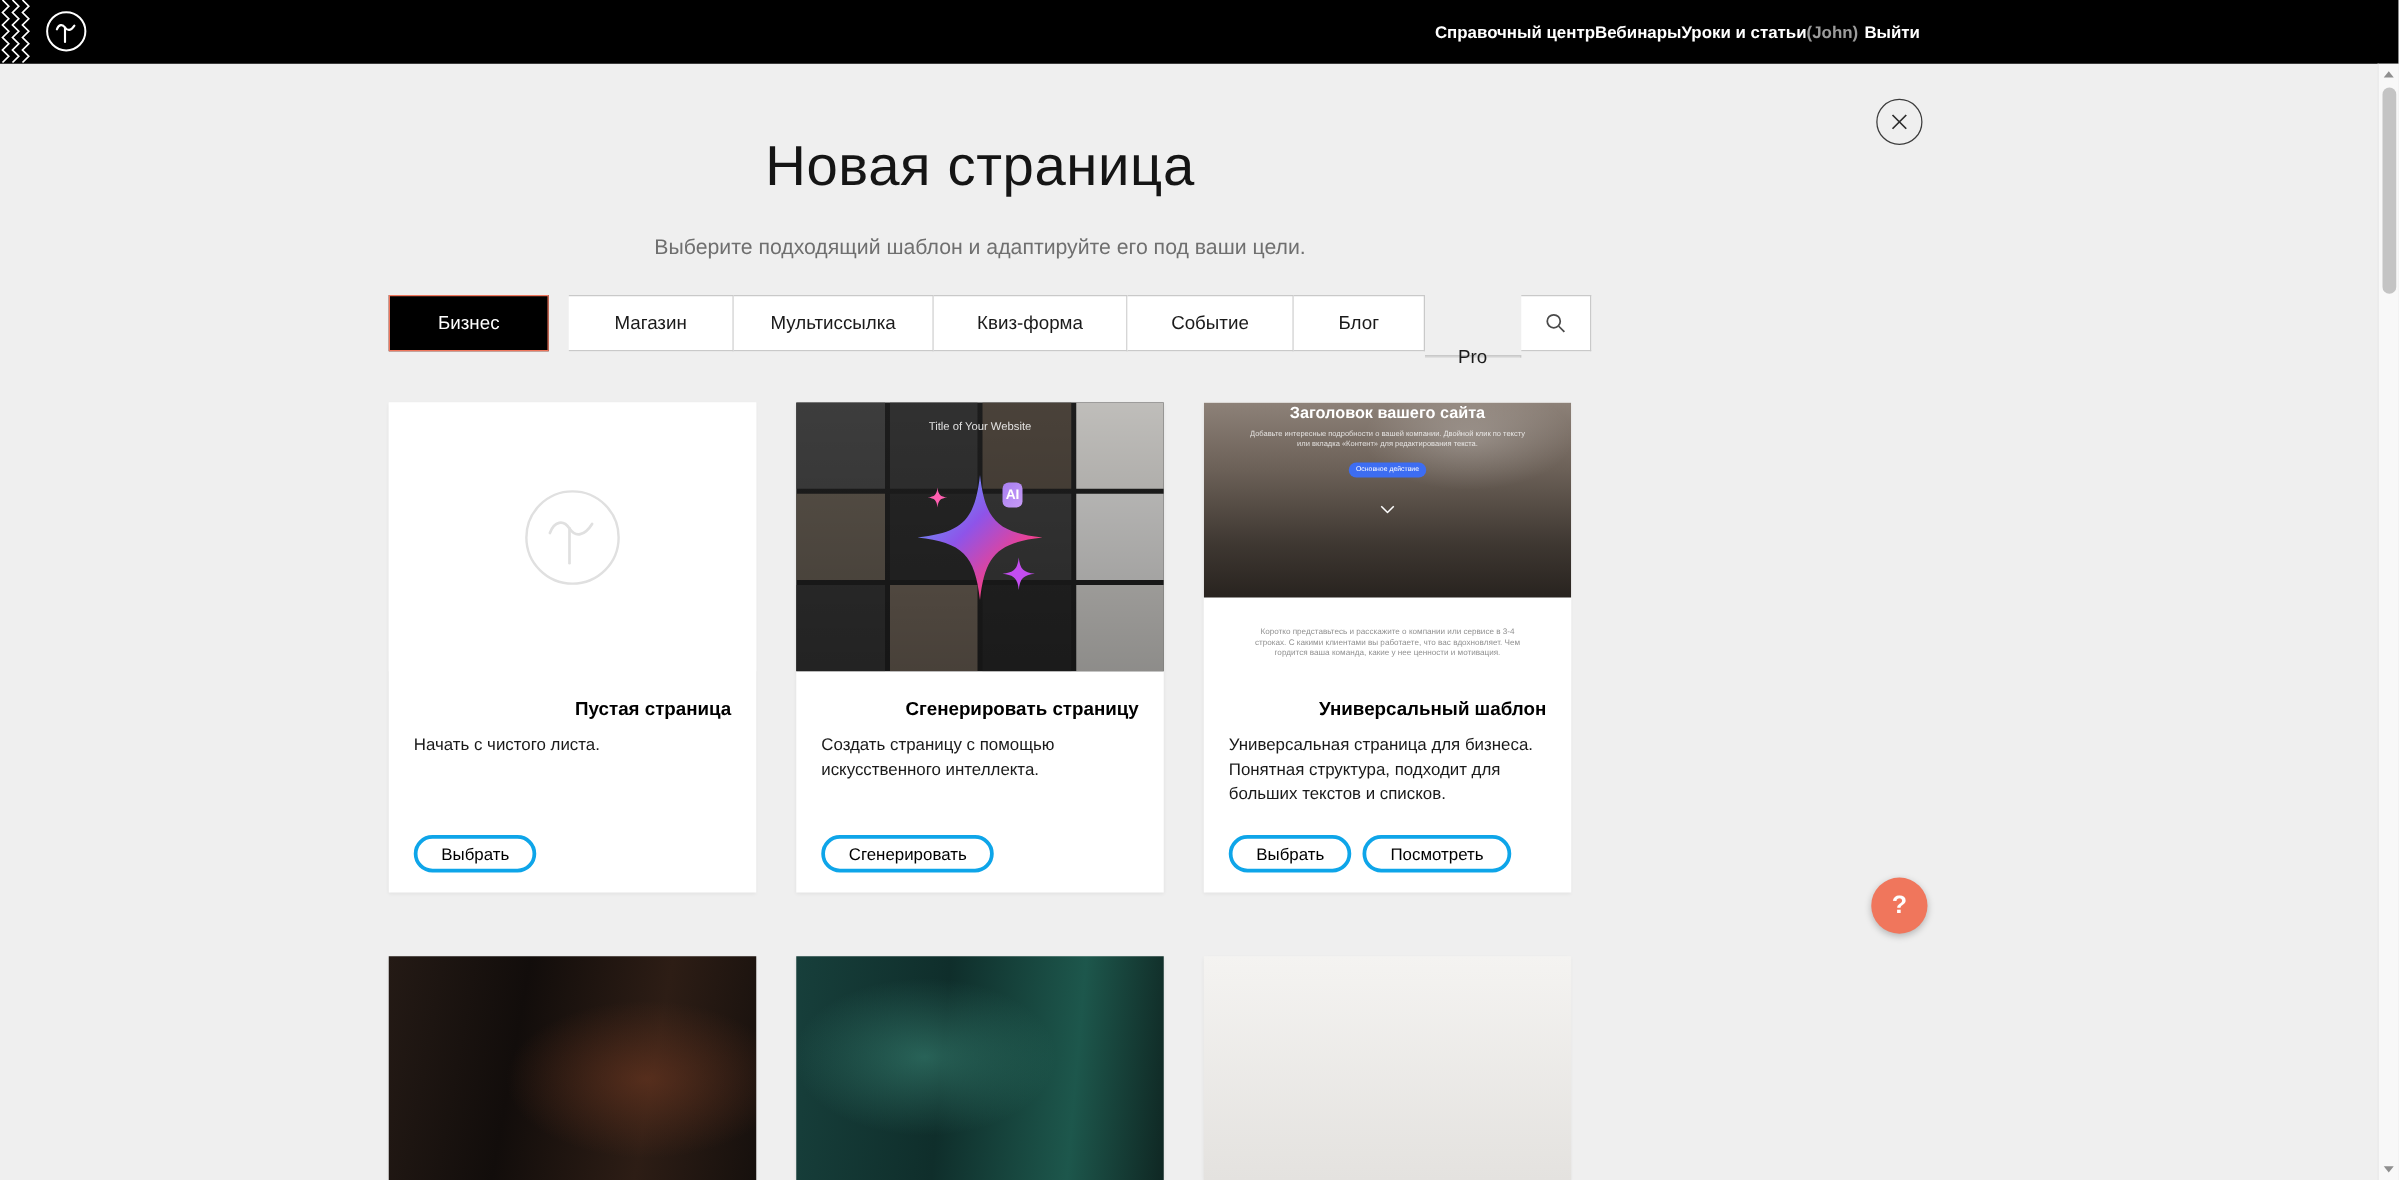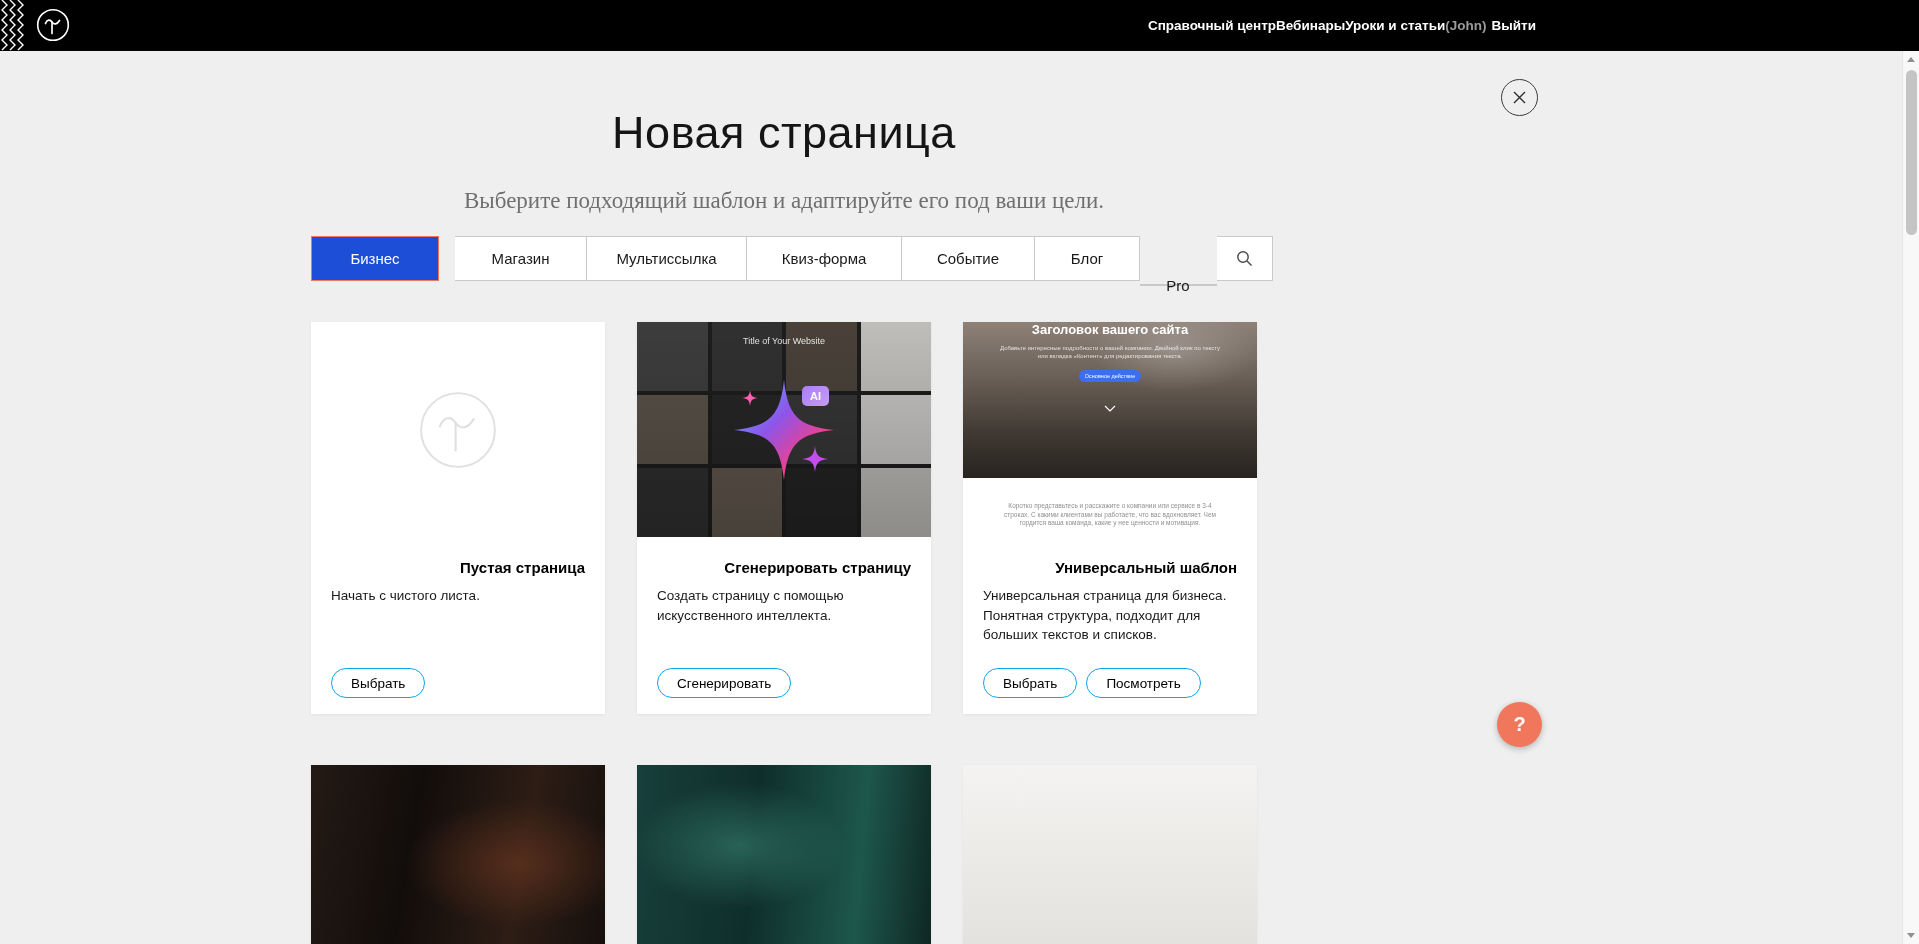--- a/index.html
+++ b/index.html
@@ -16,45 +16,45 @@
   .nav-right { position: absolute; right: 383px; top: 0; height: 51px; display: flex; align-items: center; }
   .nav-item { position: relative; display: flex; align-items: center; height: 51px; color: #fff; font-size: 13.5px; font-weight: 700; cursor: pointer; white-space: nowrap; }
   .nav-item.active::after { content: ""; position: absolute; left: 0; bottom: 0; width: 100%; height: 4px; background: #c75b33; }
   .user-exit { display: flex; align-items: center; gap: 5px; height: 51px; font-size: 13.5px; font-weight: 700; cursor: pointer; white-space: nowrap; }
   .user-name { color: #9b9b9b; }
   .logout { color: #fff; }
 
   .close-btn { position: absolute; left: 1501px; top: 79px; width: 37px; height: 37px; border-radius: 50%; border: 1px solid #3c3c3c; background: transparent; display: flex; align-items: center; justify-content: center; cursor: pointer; z-index: 10; }
 
   .page-title { position: absolute; top: 107px; left: 0; width: 1568px; text-align: center; font-size: 45px; font-weight: 300; color: #151515; letter-spacing: 0.5px; }
-  .page-subtitle { position: absolute; top: 188px; left: 0; width: 1568px; text-align: center; font-size: 23px; font-weight: 400; color: #6f6f6f; font-family: Liberation Serif, serif; }
+  .page-subtitle { position: absolute; top: 188px; left: 0; width: 1568px; text-align: center; font-size: 17px; font-weight: 400; color: #6f6f6f; }
 
   
   .tabs { position: absolute; left: 311px; top: 236px; height: 45px; display: flex; }
   .tab { background: #fff; border-top: 1px solid #c9c9c9; border-bottom: 1px solid #c9c9c9; border-right: 1px solid #c9c9c9; display: flex; align-items: center; justify-content: center; font-size: 15px; color: #1a1a1a; cursor: pointer; }
   .tab:first-child { border-left: 1px solid #c9c9c9; }
-  .tab.active { background: #1d4ed8; color: #fff; border-color: #f0765c; }
+  .tab.active { background: #000000; color: #fff; border-color: #f0765c; }
   .tab:nth-child(1) { width: 128px; }
   .tab:nth-child(2) { width: 132px; margin-left: 16px; }
   .tab:nth-child(3) { width: 160px; }
   .tab:nth-child(4) { width: 155px; }
   .tab:nth-child(5) { width: 133px; }
   .tab:nth-child(6) { width: 105px; }
   .tab:nth-child(7) { width: 77px; margin-top: 48px; }
   .tab:nth-child(8) { width: 56px; }
 
   
   .cards-row { position: absolute; left: 311px; top: 322px; display: flex; gap: 32px; }
   .card { position: relative; width: 294px; height: 392px; background: #fff; box-shadow: 0 1px 3px rgba(0,0,0,0.06); }
   .card-preview { position: relative; width: 294px; height: 215px; overflow: hidden; cursor: pointer; }
   .card-body { padding: 22px 20px 0 20px; }
   .card-title { font-size: 15px; font-weight: 700; color: #000; text-align: right; }
   .card-desc { margin-top: 10px; font-size: 13.5px; line-height: 1.45; color: #1a1a1a; }
   .card-actions { position: absolute; left: 20px; bottom: 16px; display: flex; gap: 9px; }
-  .pill-btn { height: 30px; padding: 0 19px; border: 1px solid #0ea5e9; border-radius: 16px; background: #fff; font-family: "Liberation Sans", sans-serif; font-size: 13.5px; color: #000; cursor: pointer; }
+  .pill-btn { height: 30px; padding: 0 19px; border: 3px solid #0ea5e9; border-radius: 16px; background: #fff; font-family: "Liberation Sans", sans-serif; font-size: 13.5px; color: #000; cursor: pointer; }
 
   
   .blank-preview { display: flex; align-items: center; justify-content: center; height: 215px; background: #fff; }
 
   
   .ai-preview { background: #232323; }
   .ai-grid { position: absolute; inset: 0; display: grid; grid-template-columns: repeat(4, 1fr); grid-template-rows: repeat(3, 1fr); gap: 4px; }
   .tile { width: 100%; height: 100%; }
   .tile:nth-child(1) { background: #4a4a4a; }
   .tile:nth-child(2) { background: #3b3b3b; }
@@ -64,21 +64,21 @@
   .tile:nth-child(6) { background: #2e2e2e; }
   .tile:nth-child(7) { background: #414141; }
   .tile:nth-child(8) { background: #efeeec; }
   .tile:nth-child(9) { background: #383838; }
   .tile:nth-child(10) { background: #74685c; }
   .tile:nth-child(11) { background: #2b2b2b; }
   .tile:nth-child(12) { background: #e4e2de; }
   .ai-overlay { position: absolute; inset: 0; background: linear-gradient(180deg, rgba(0,0,0,0.18), rgba(0,0,0,0.38)); }
   .ai-site-title { position: absolute; top: 14px; left: 0; width: 100%; text-align: center; font-size: 9px; color: rgba(255,255,255,0.85); }
   .ai-star { position: absolute; left: 50%; top: 50%; transform: translate(-50%, -50%); }
-  .ai-badge { position: absolute; left: 165px; top: 64px; width: 27px; height: 20px; border-radius: 5px; background: linear-gradient(135deg, #a87ff2, #c79bf6); color: #fff; font-size: 11px; font-weight: 700; display: flex; align-items: center; justify-content: center; }
+  .ai-badge { position: absolute; left: 165px; top: 64px; width: 16px; height: 20px; border-radius: 5px; background: linear-gradient(135deg, #a87ff2, #c79bf6); color: #fff; font-size: 11px; font-weight: 700; display: flex; align-items: center; justify-content: center; }
 
   
   .uni-photo { position: relative; height: 156px; background:
       radial-gradient(140px 70px at 72% 18%, rgba(255,255,255,0.22), transparent 60%),
       linear-gradient(180deg, #8d8178 0%, #6b6057 35%, #3f3832 72%, #28231f 100%); }
   .uni-title { text-align: center; font-size: 13px; font-weight: 700; color: #fff; }
   .uni-sub { width: 228px; margin: 7px auto 0; text-align: center; font-size: 6px; line-height: 8px; color: rgba(255,255,255,0.78); }
   .uni-btn { width: 62px; height: 12px; margin: 10px auto 0; border-radius: 6px; background: #3d6df2; color: #fff; font-size: 5.5px; line-height: 12px; text-align: center; cursor: pointer; }
   .uni-chevron { margin: 16px auto 0; width: 12px; text-align: center; color: rgba(255,255,255,0.9); }
   .uni-white { height: 62px; background: #fff; }

